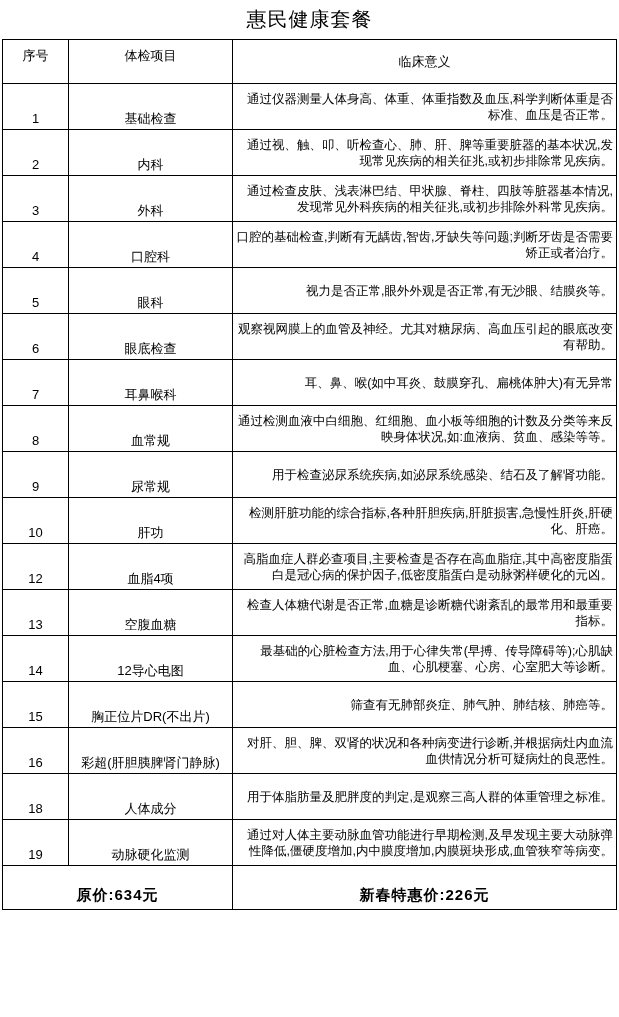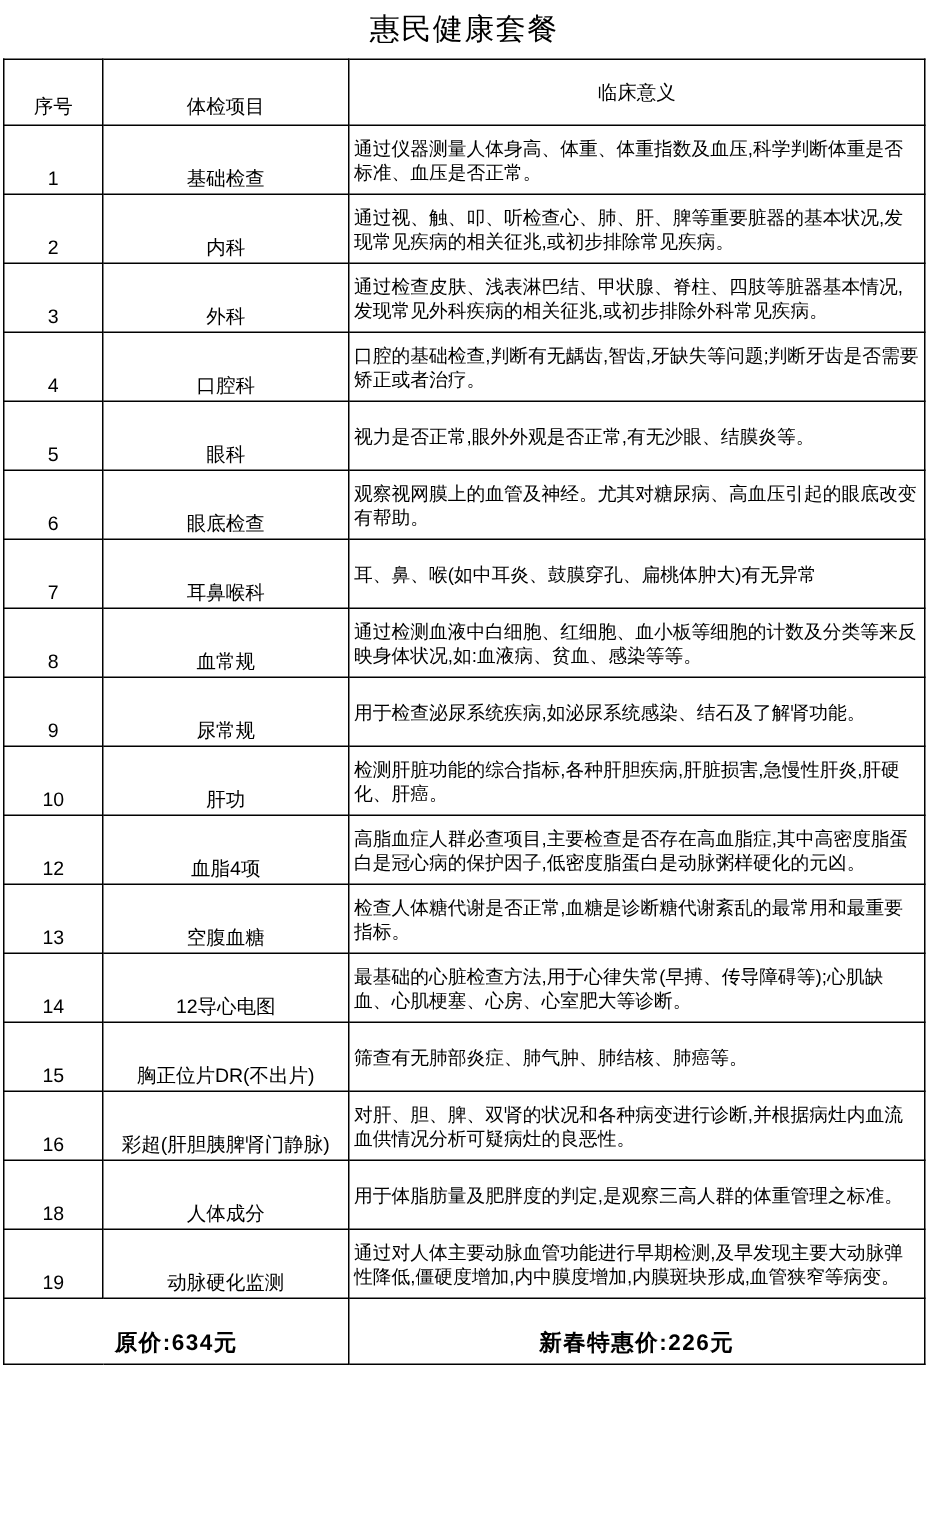--- a/index.html
+++ b/index.html
@@ -38,33 +38,33 @@
   col.c-index { width: 66px; }
   col.c-item  { width: 164px; }
   col.c-sig   { width: 384px; }
 
   thead tr { height: 44px; }
   th {
     font-weight: normal;
     font-size: 13px;
     text-align: center;
   }
-  th.h-index, th.h-item { vertical-align: bottom; padding-bottom: 3px; }
+  th.h-index, th.h-item { vertical-align: bottom; padding-bottom: 18px; }
   th.h-sig  { vertical-align: middle; }
 
   tbody tr { height: 46px; }
   td.cell-index, td.cell-item {
     text-align: center;
     vertical-align: bottom;
     font-size: 13px;
     padding: 0 2px 2px 2px;
     line-height: 16px;
   }
   td.cell-significance {
-    text-align: left;
+    text-align: right;
     vertical-align: middle;
     font-size: 12.5px;
     line-height: 16px;
     padding: 1px 3px;
   }
   tfoot tr { height: 44px; padding-left: 48px; }
   tfoot td {
     text-align: center;
     vertical-align: bottom;
     font-weight: bold;

